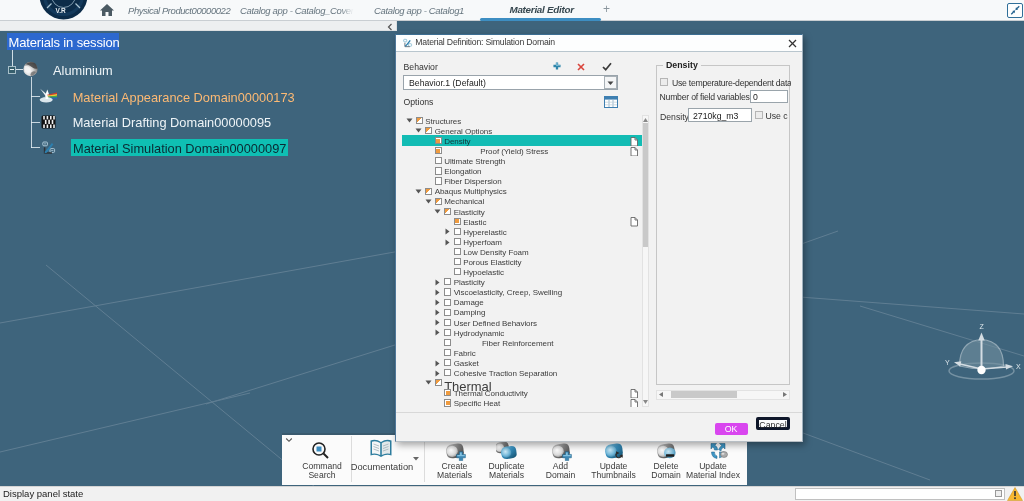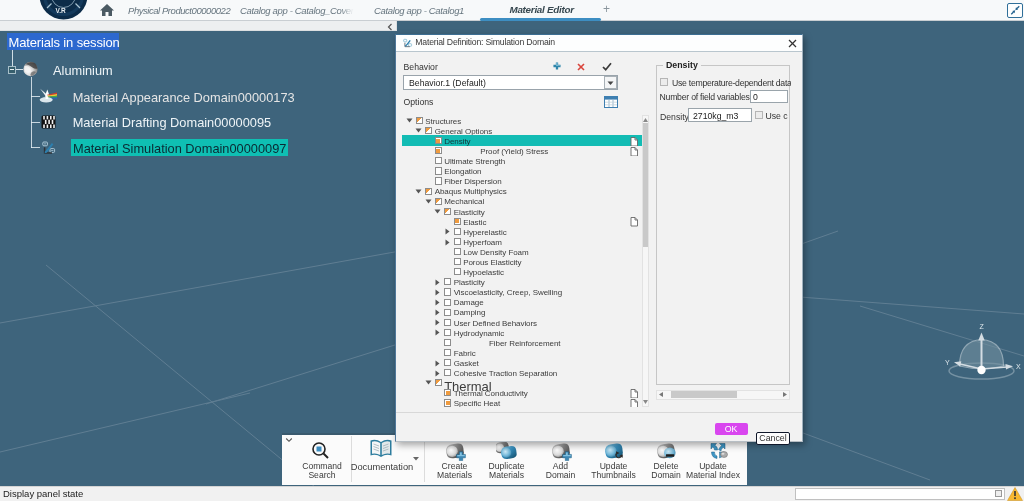--- a/index.html
+++ b/index.html
@@ -118,21 +118,21 @@
 <rect x="1.8" y="2" width="4.6" height="3.8" rx="1" fill="none" stroke="#bdd7e4" stroke-width="1" opacity="0.85"></rect>
 <line x1="3" y1="3.9" x2="5.2" y2="3.9" stroke="#bdd7e4" stroke-width="0.8" opacity="0.85"></line>
 <rect x="9" y="8.6" width="4.6" height="3.8" rx="1" fill="none" stroke="#bdd7e4" stroke-width="1" opacity="0.85"></rect>
 <line x1="10.2" y1="10.5" x2="12.4" y2="10.5" stroke="#bdd7e4" stroke-width="0.8" opacity="0.85"></line>
 <path d="M3.6 7.2 L3.6 13 L11 13" fill="none" stroke="#2e3338" stroke-width="1.5"></path>
 <path d="M4.2 12.6 C6.5 10.5 8.5 8 11.6 3.6" fill="none" stroke="#2d7fae" stroke-width="1.9"></path>
 <path d="M3.4 13.5 L5.6 12.3 L4.4 11.2 Z" fill="#2d7fae"></path>
 </svg>
 <div class="a" style="left:70.8px;top:138.7px;width:217.5px;height:17px;background:#0fbfb3;"></div>
 <div class="tx" style="left:73px;top:140.8px;font-size:12.8px;color:#0a2a33;">Material Simulation Domain00000097</div>
-<div class="tx" style="left:72.7px;top:89.6px;font-size:12.8px;color:#e5e5e5;">Material Appearance Domain00000173</div>
+<div class="tx" style="left:72.7px;top:89.6px;font-size:12.8px;color:#fdba74;">Material Appearance Domain00000173</div>
 <div class="tx" style="left:72.7px;top:115px;font-size:12.8px;color:#eef4f7;">Material Drafting Domain00000095</div>
 <div class="a" style="left:281.5px;top:433px;width:465.5px;height:52px;background:#fbfbfb;border-top:2px solid #3a5a6e;"></div>
 <svg class="a" style="left:284.5px;top:436.5px" width="8" height="7" viewBox="0 0 10 8">
     <path d="M1.5 1.5 L5 5 L8.5 1.5" stroke="#555" stroke-width="1.4" fill="none"></path>
   </svg>
 <div class="a" style="left:350.5px;top:436px;width:1px;height:46px;background:#dcdcdc;"></div>
 <div class="a" style="left:423.5px;top:436px;width:1px;height:46px;background:#dcdcdc;"></div>
 <svg class="a" style="left:309px;top:440.5px" width="24" height="18" viewBox="0 0 24 18">
 <circle cx="10" cy="8" r="6" fill="none" stroke="#222" stroke-width="1.6"></circle>
 <rect x="7.5" y="5.5" width="5" height="5" fill="#3d8ec2"></rect>
@@ -473,21 +473,21 @@
       <path d="M0.5 0.5 L4.5 3.5 L0.5 6.5 Z" fill="#555"></path>
     </svg>
 <div class="a" style="left:42.0px;top:204.2px;width:7.2px;height:7.2px;border:1px solid #8c8c8c;background:#fff;"></div>
 <div class="tx" style="left:51.7px;top:204.0px;font-size:8px;letter-spacing:-0.05px;color:#3c3c3c;">User Defined Behaviors</div>
 <svg class="a" style="left:33.1px;top:214.8px" width="5" height="7" viewBox="0 0 5 7">
       <path d="M0.5 0.5 L4.5 3.5 L0.5 6.5 Z" fill="#555"></path>
     </svg>
 <div class="a" style="left:42.0px;top:214.3px;width:7.2px;height:7.2px;border:1px solid #8c8c8c;background:#fff;"></div>
 <div class="tx" style="left:51.7px;top:214.1px;font-size:8px;letter-spacing:-0.05px;color:#3c3c3c;">Hydrodynamic</div>
 <div class="a" style="left:42.0px;top:224.4px;width:7.2px;height:7.2px;border:1px solid #8c8c8c;background:#fff;"></div>
-<div class="tx" style="left:46px;top:224.2px;font-size:8px;letter-spacing:-0.05px;color:#3c3c3c;padding-left:41px;">Fiber Reinforcement</div>
+<div class="tx" style="left:39px;top:224.2px;font-size:8px;letter-spacing:-0.05px;color:#3c3c3c;padding-left:41px;">Fiber Reinforcement</div>
 <div class="a" style="left:42.0px;top:234.5px;width:7.2px;height:7.2px;border:1px solid #8c8c8c;background:#fff;"></div>
 <div class="tx" style="left:51.7px;top:234.3px;font-size:8px;letter-spacing:-0.05px;color:#3c3c3c;">Fabric</div>
 <svg class="a" style="left:33.1px;top:245.1px" width="5" height="7" viewBox="0 0 5 7">
       <path d="M0.5 0.5 L4.5 3.5 L0.5 6.5 Z" fill="#555"></path>
     </svg>
 <div class="a" style="left:42.0px;top:244.6px;width:7.2px;height:7.2px;border:1px solid #8c8c8c;background:#fff;"></div>
 <div class="tx" style="left:51.7px;top:244.4px;font-size:8px;letter-spacing:-0.05px;color:#3c3c3c;">Gasket</div>
 <svg class="a" style="left:33.1px;top:255.1px" width="5" height="7" viewBox="0 0 5 7">
       <path d="M0.5 0.5 L4.5 3.5 L0.5 6.5 Z" fill="#555"></path>
     </svg>
@@ -538,13 +538,13 @@
 <div class="a" style="left:656px;top:389.5px;width:134px;height:10px;background:#f6f6f6;border:1px solid #e2e2e2;"></div>
 <svg class="a" style="left:659px;top:392.3px" width="4" height="5" viewBox="0 0 4 5">
     <path d="M4 0 L0 2.5 L4 5 Z" fill="#777"></path>
   </svg>
 <svg class="a" style="left:783px;top:392.3px" width="4" height="5" viewBox="0 0 4 5">
     <path d="M0 0 L4 2.5 L0 5 Z" fill="#777"></path>
   </svg>
 <div class="a" style="left:670.5px;top:391px;width:66.5px;height:7px;background:#c9c9c9;"></div>
 <div class="a" style="left:395.5px;top:411.5px;width:406px;height:1px;background:#d8d8d8;"></div>
 <div class="a" style="left:714.5px;top:422.5px;width:33px;height:12.5px;background:#d946ef;border-radius:2px;color:#fff;font-size:8.8px;text-align:center;line-height:12.5px;">OK</div>
-<div class="a" style="left:756px;top:432px;width:34px;height:12.5px;background:#fdfdfd;border:1px solid #0f172a;border-radius:2px;color:#333;font-size:8.8px;text-align:center;line-height:11px;">Cancel</div>
+<div class="a" style="left:756px;top:417px;width:34px;height:12.5px;background:#fdfdfd;border:3px solid #0f172a;border-radius:2px;color:#333;font-size:8.8px;text-align:center;line-height:11px;">Cancel</div>
 
 </body></html>

